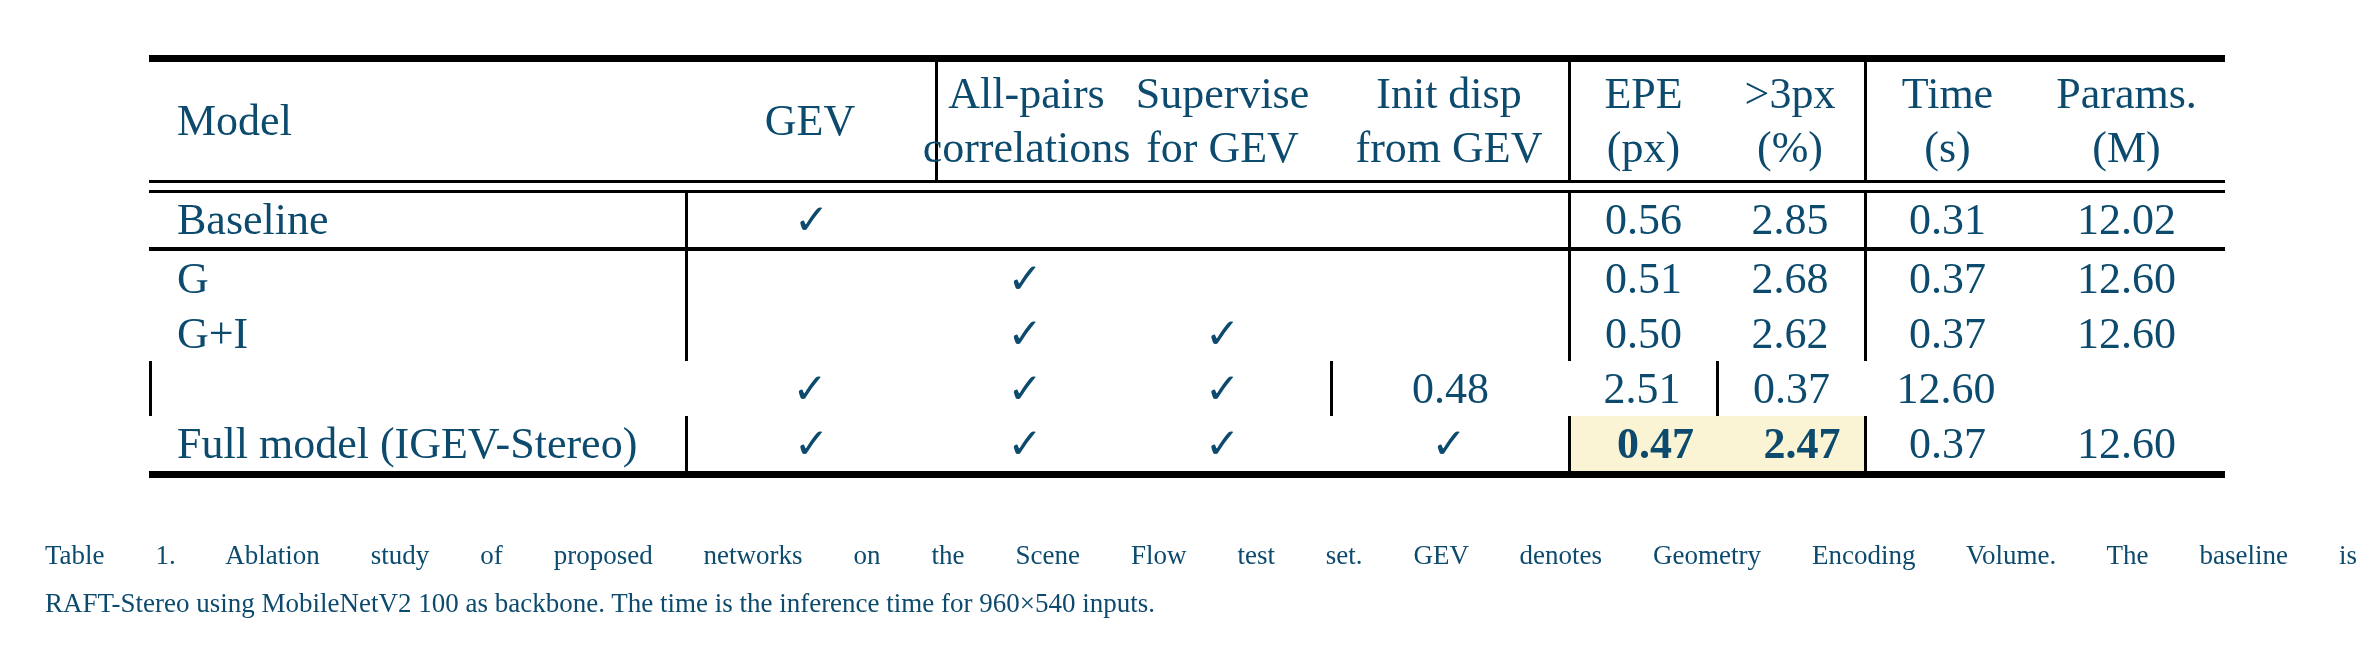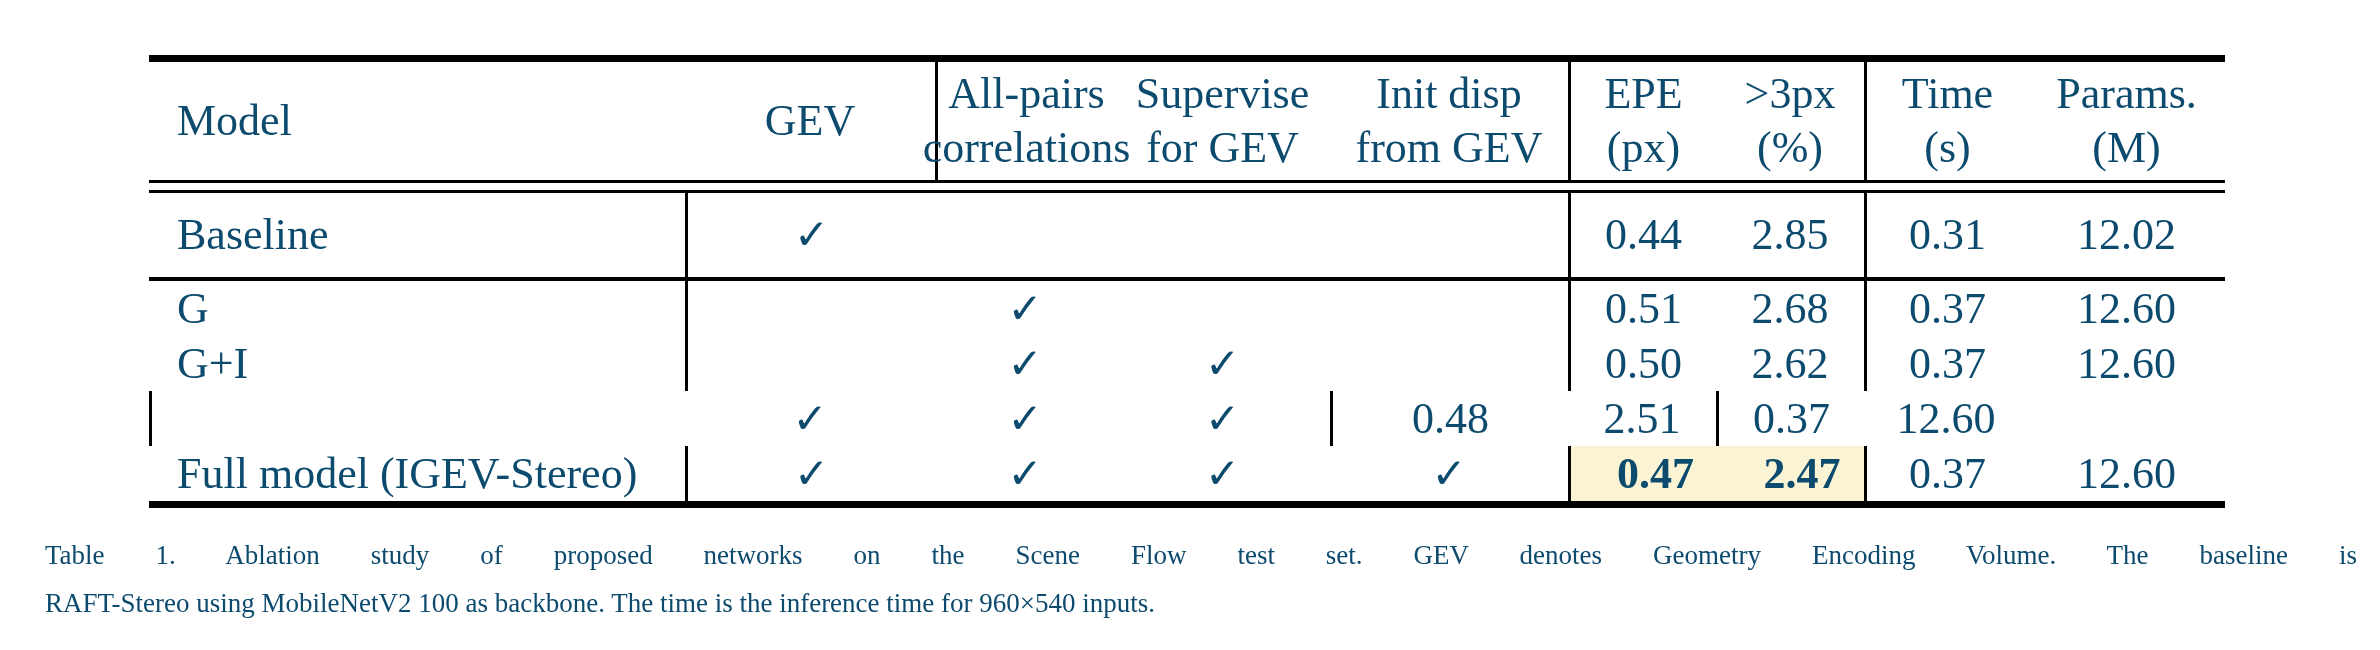--- a/index.html
+++ b/index.html
@@ -29,21 +29,21 @@
   .rule-thin  { height: 4px; }
   .rule-hair  { height: 3px; }
   .rule-gap   { height: 7px; background: transparent; }
 
   .grid-row {
     display: grid;
     grid-template-columns: 536px 250px 180px 215px 238px 148px 148px 164px 197px;
     align-items: stretch;
   }
   .header-row { height: 118px; }
-  .baseline-row { height: 84px; }
+  .baseline-row { height: 54px; }
   .data-row { height: 55px; }
 
   .cell {
     display: flex;
     flex-direction: column;
     align-items: center;
     justify-content: center;
     font-size: 44px;
     line-height: 54px;
     white-space: nowrap;
@@ -123,21 +123,21 @@
     <div class="rule rule-hair"></div>
 
     <div class="grid-row baseline-row">
       <div class="cell cell-left">
           <span>Baseline</span>
         </div>
       <div class="cell bl check">✓</div>
       <div class="cell check"></div>
       <div class="cell check"></div>
       <div class="cell check"></div>
-      <div class="cell bl">0.44</div>
+      <div class="cell bl">0.56</div>
       <div class="cell">2.85</div>
       <div class="cell bl">0.31</div>
       <div class="cell">12.02</div>
     </div>
 
     <div class="rule rule-thin"></div>
 
     <div class="grid-row data-row">
       <div class="cell cell-left">
           <span>G</span>

